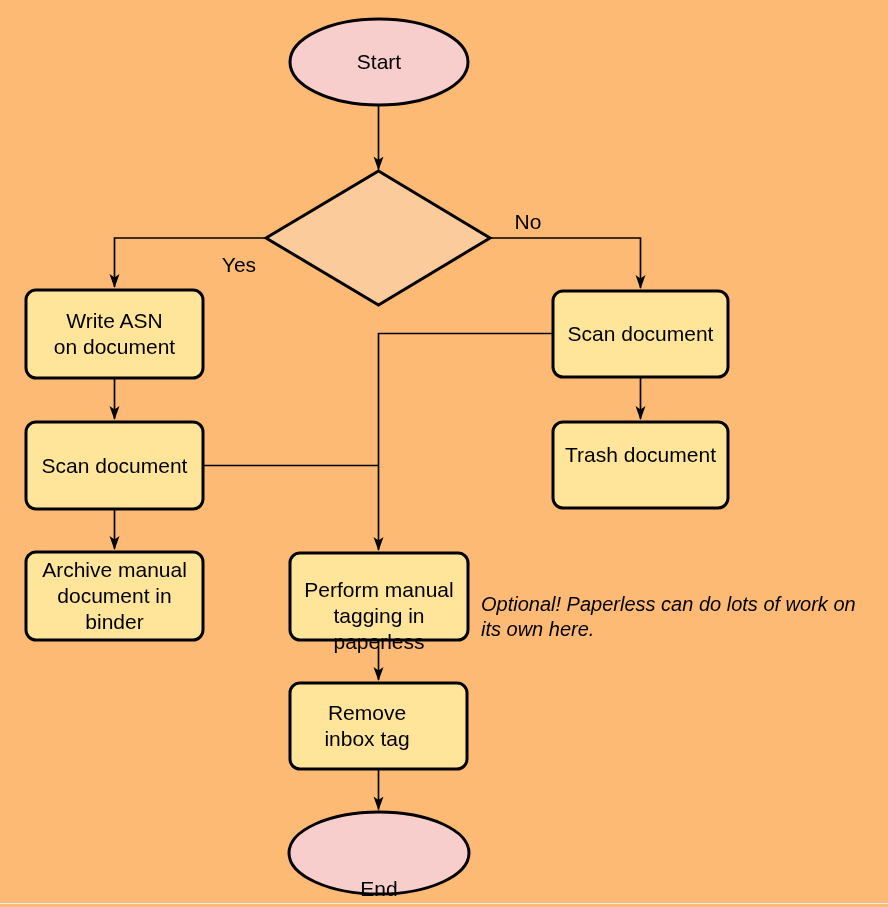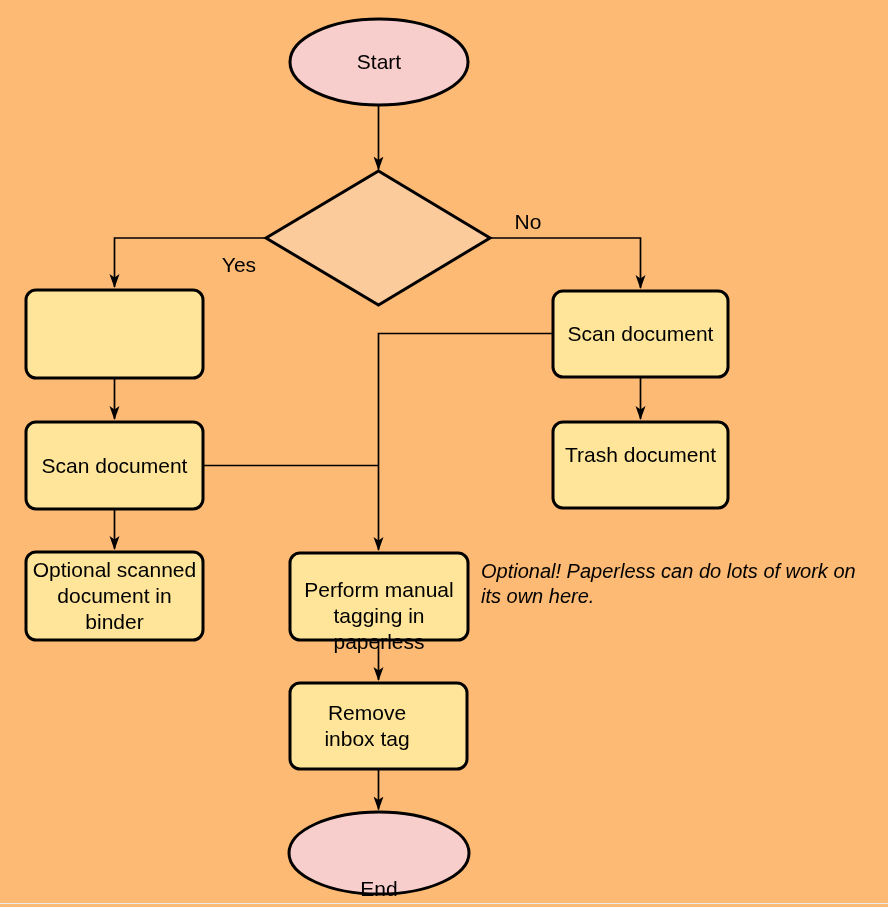--- a/index.html
+++ b/index.html
@@ -47,21 +47,21 @@
     position: absolute;
     font-size: 21px;
     line-height: 24px;
     color: #000000;
     text-align: center;
     pointer-events: none;
   }
   .annotation {
     position: absolute;
     left: 481px;
-    top: 559px;
+    top: 592px;
     width: 408px;
     font-size: 20px;
     line-height: 25px;
     font-style: italic;
     color: #000000;
     white-space: pre-line;
     text-align: left;
   }
   .bottom-divider {
     position: absolute;
@@ -107,24 +107,26 @@
     <ellipse class="shape" cx="379" cy="853" rx="90" ry="41" fill="#F8CECC"></ellipse>
   </svg>
 
   <div class="node-label" style="left:290px; top:19px; width:178px; height:86px;">Start</div>
 
 
   <div class="edge-label" style="left:214px; top:210px; width:50px;margin-top:43px;">Yes</div>
 
   <div class="edge-label" style="left:504px; top:210px; width:48px;">No</div>
 
+  <div class="node-label" style="left:26px; top:290px; width:177px; height:88px;">Write ASN
+on document</div>
 
   <div class="node-label" style="left:26px; top:422px; width:177px; height:87px;">Scan document</div>
 
-  <div class="node-label" style="left:26px; top:552px; width:177px; height:88px;">Optional scanned
+  <div class="node-label" style="left:26px; top:552px; width:177px; height:88px;">Archive manual
 document in
 binder</div>
 
   <div class="node-label" style="left:553px; top:291px; width:175px; height:86px;">Scan document</div>
 
   <div class="node-label" style="left:553px; top:422px; width:175px; height:66px;">Trash document</div>
 
   <div class="node-label" style="left:290px; top:584px; width:178px; height:64px;">Perform manual
 tagging in
 paperless</div>

